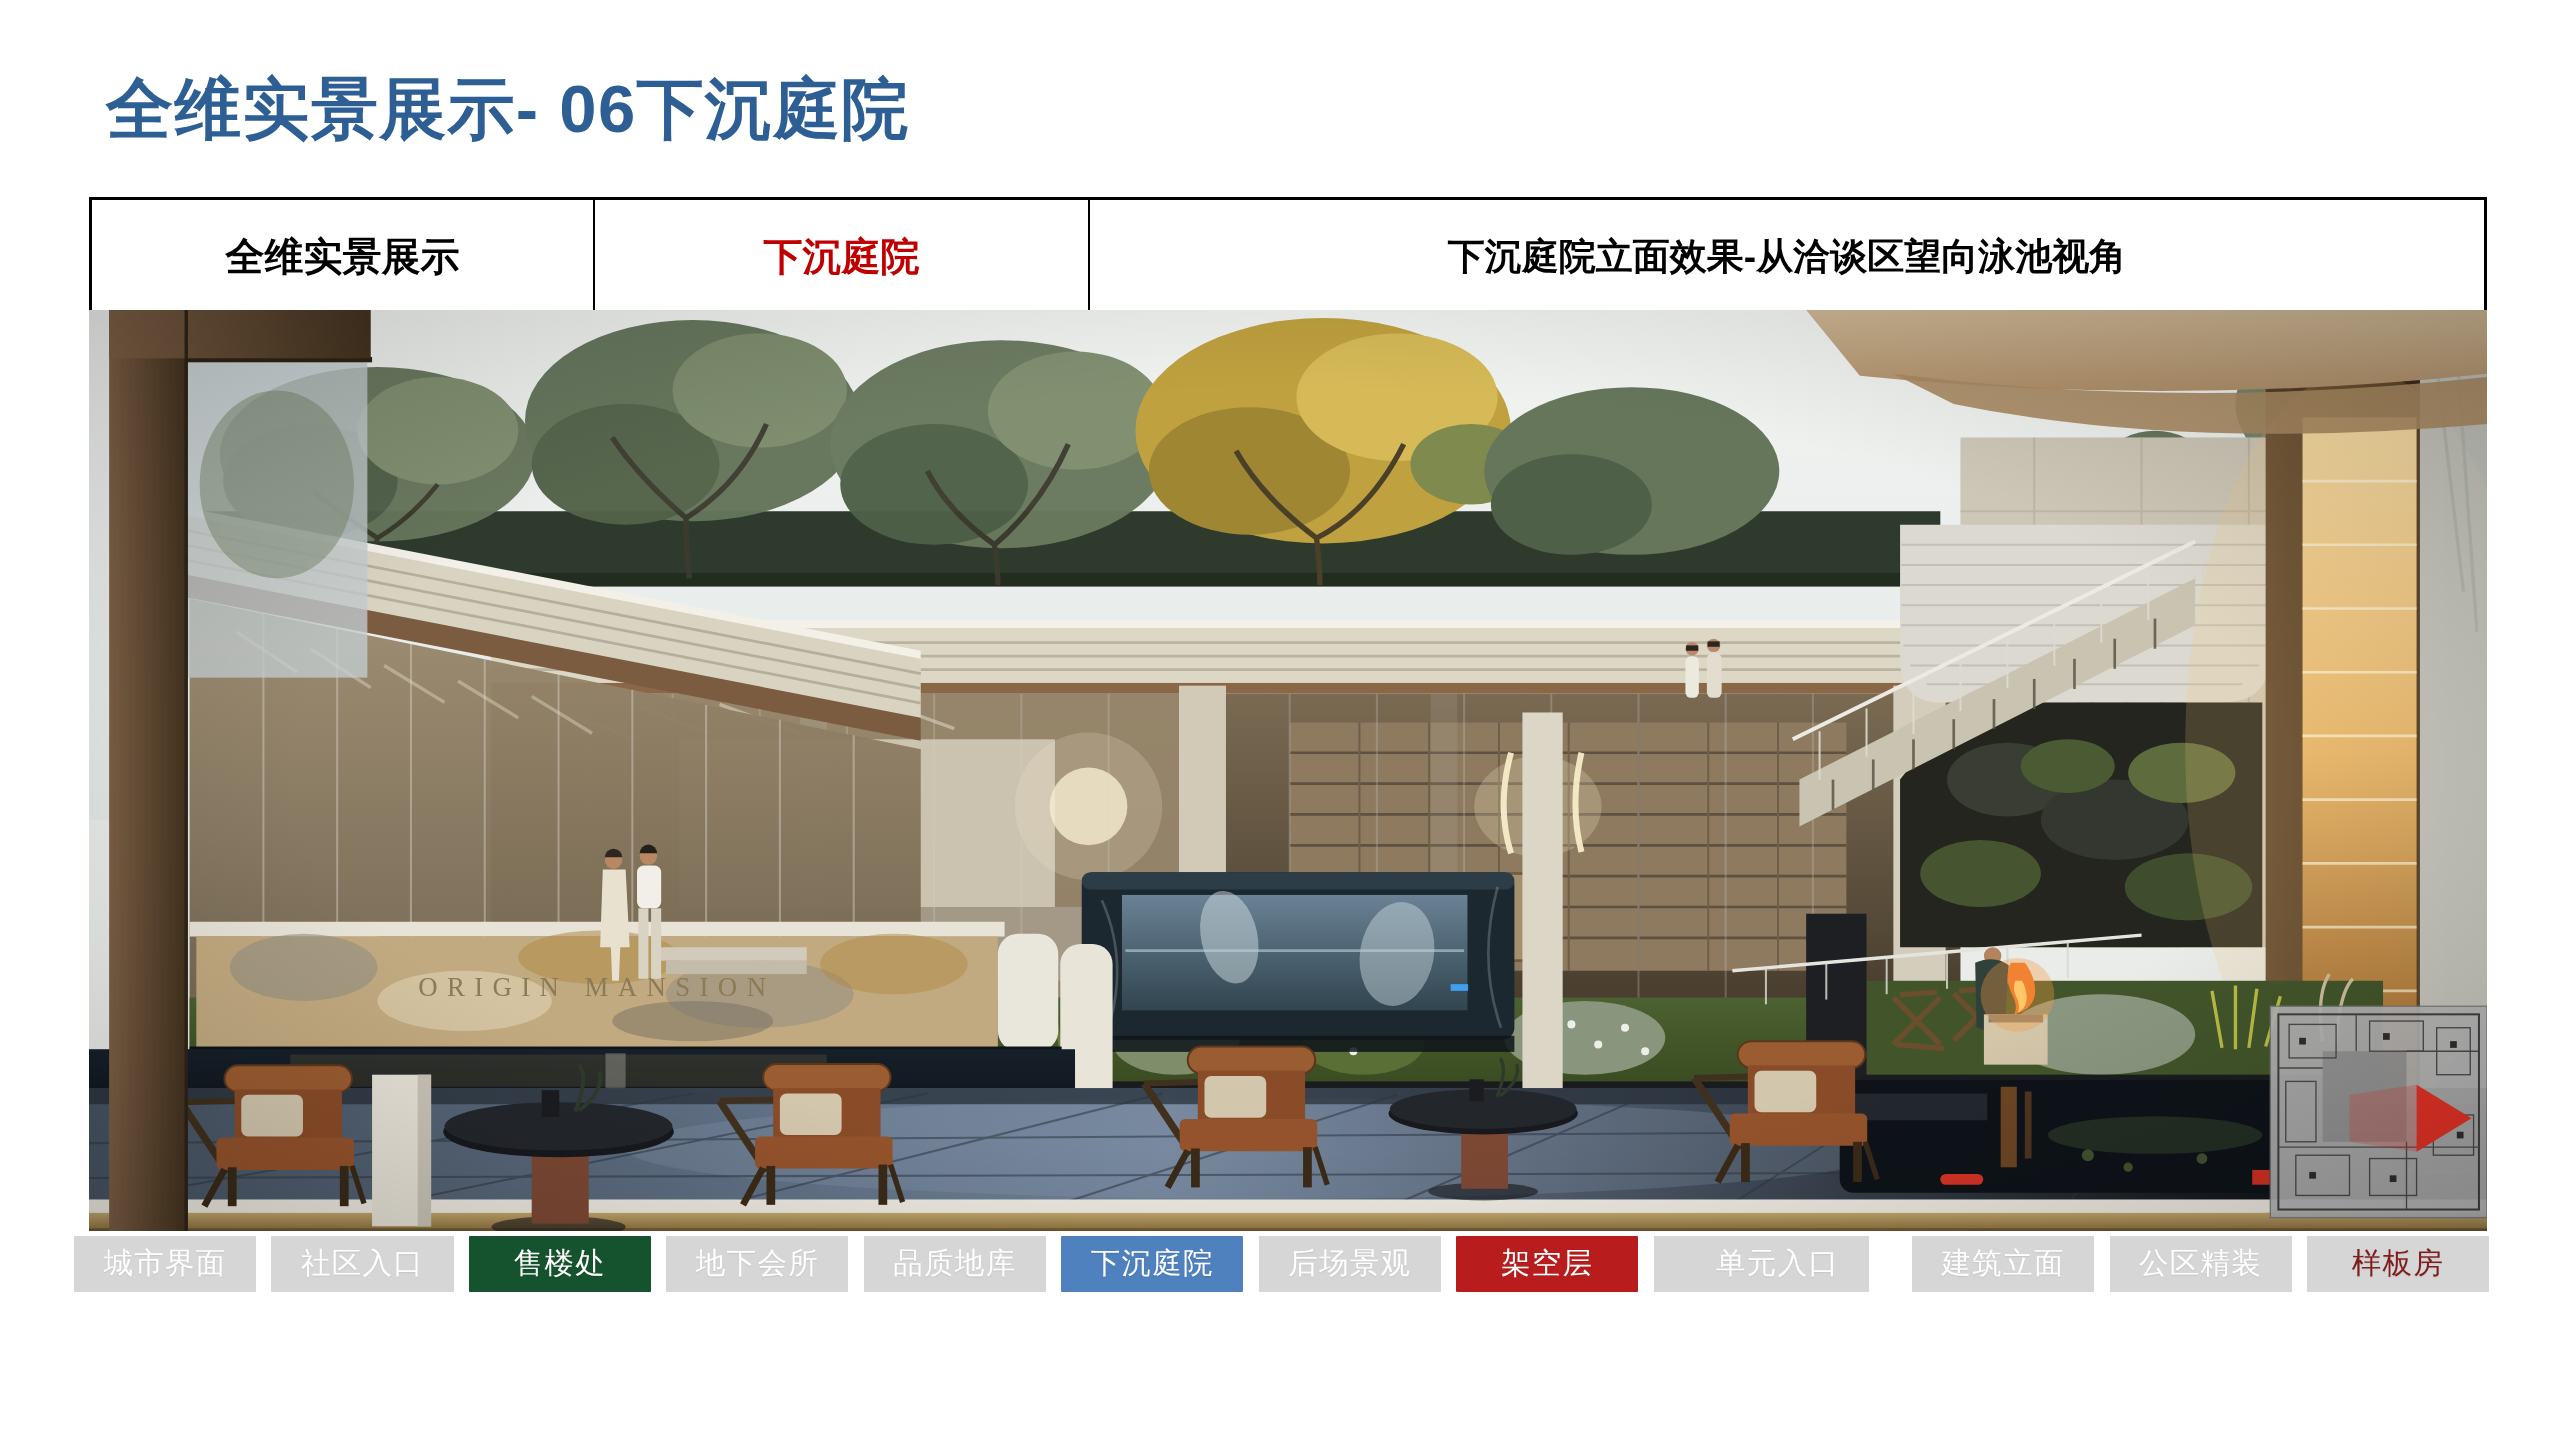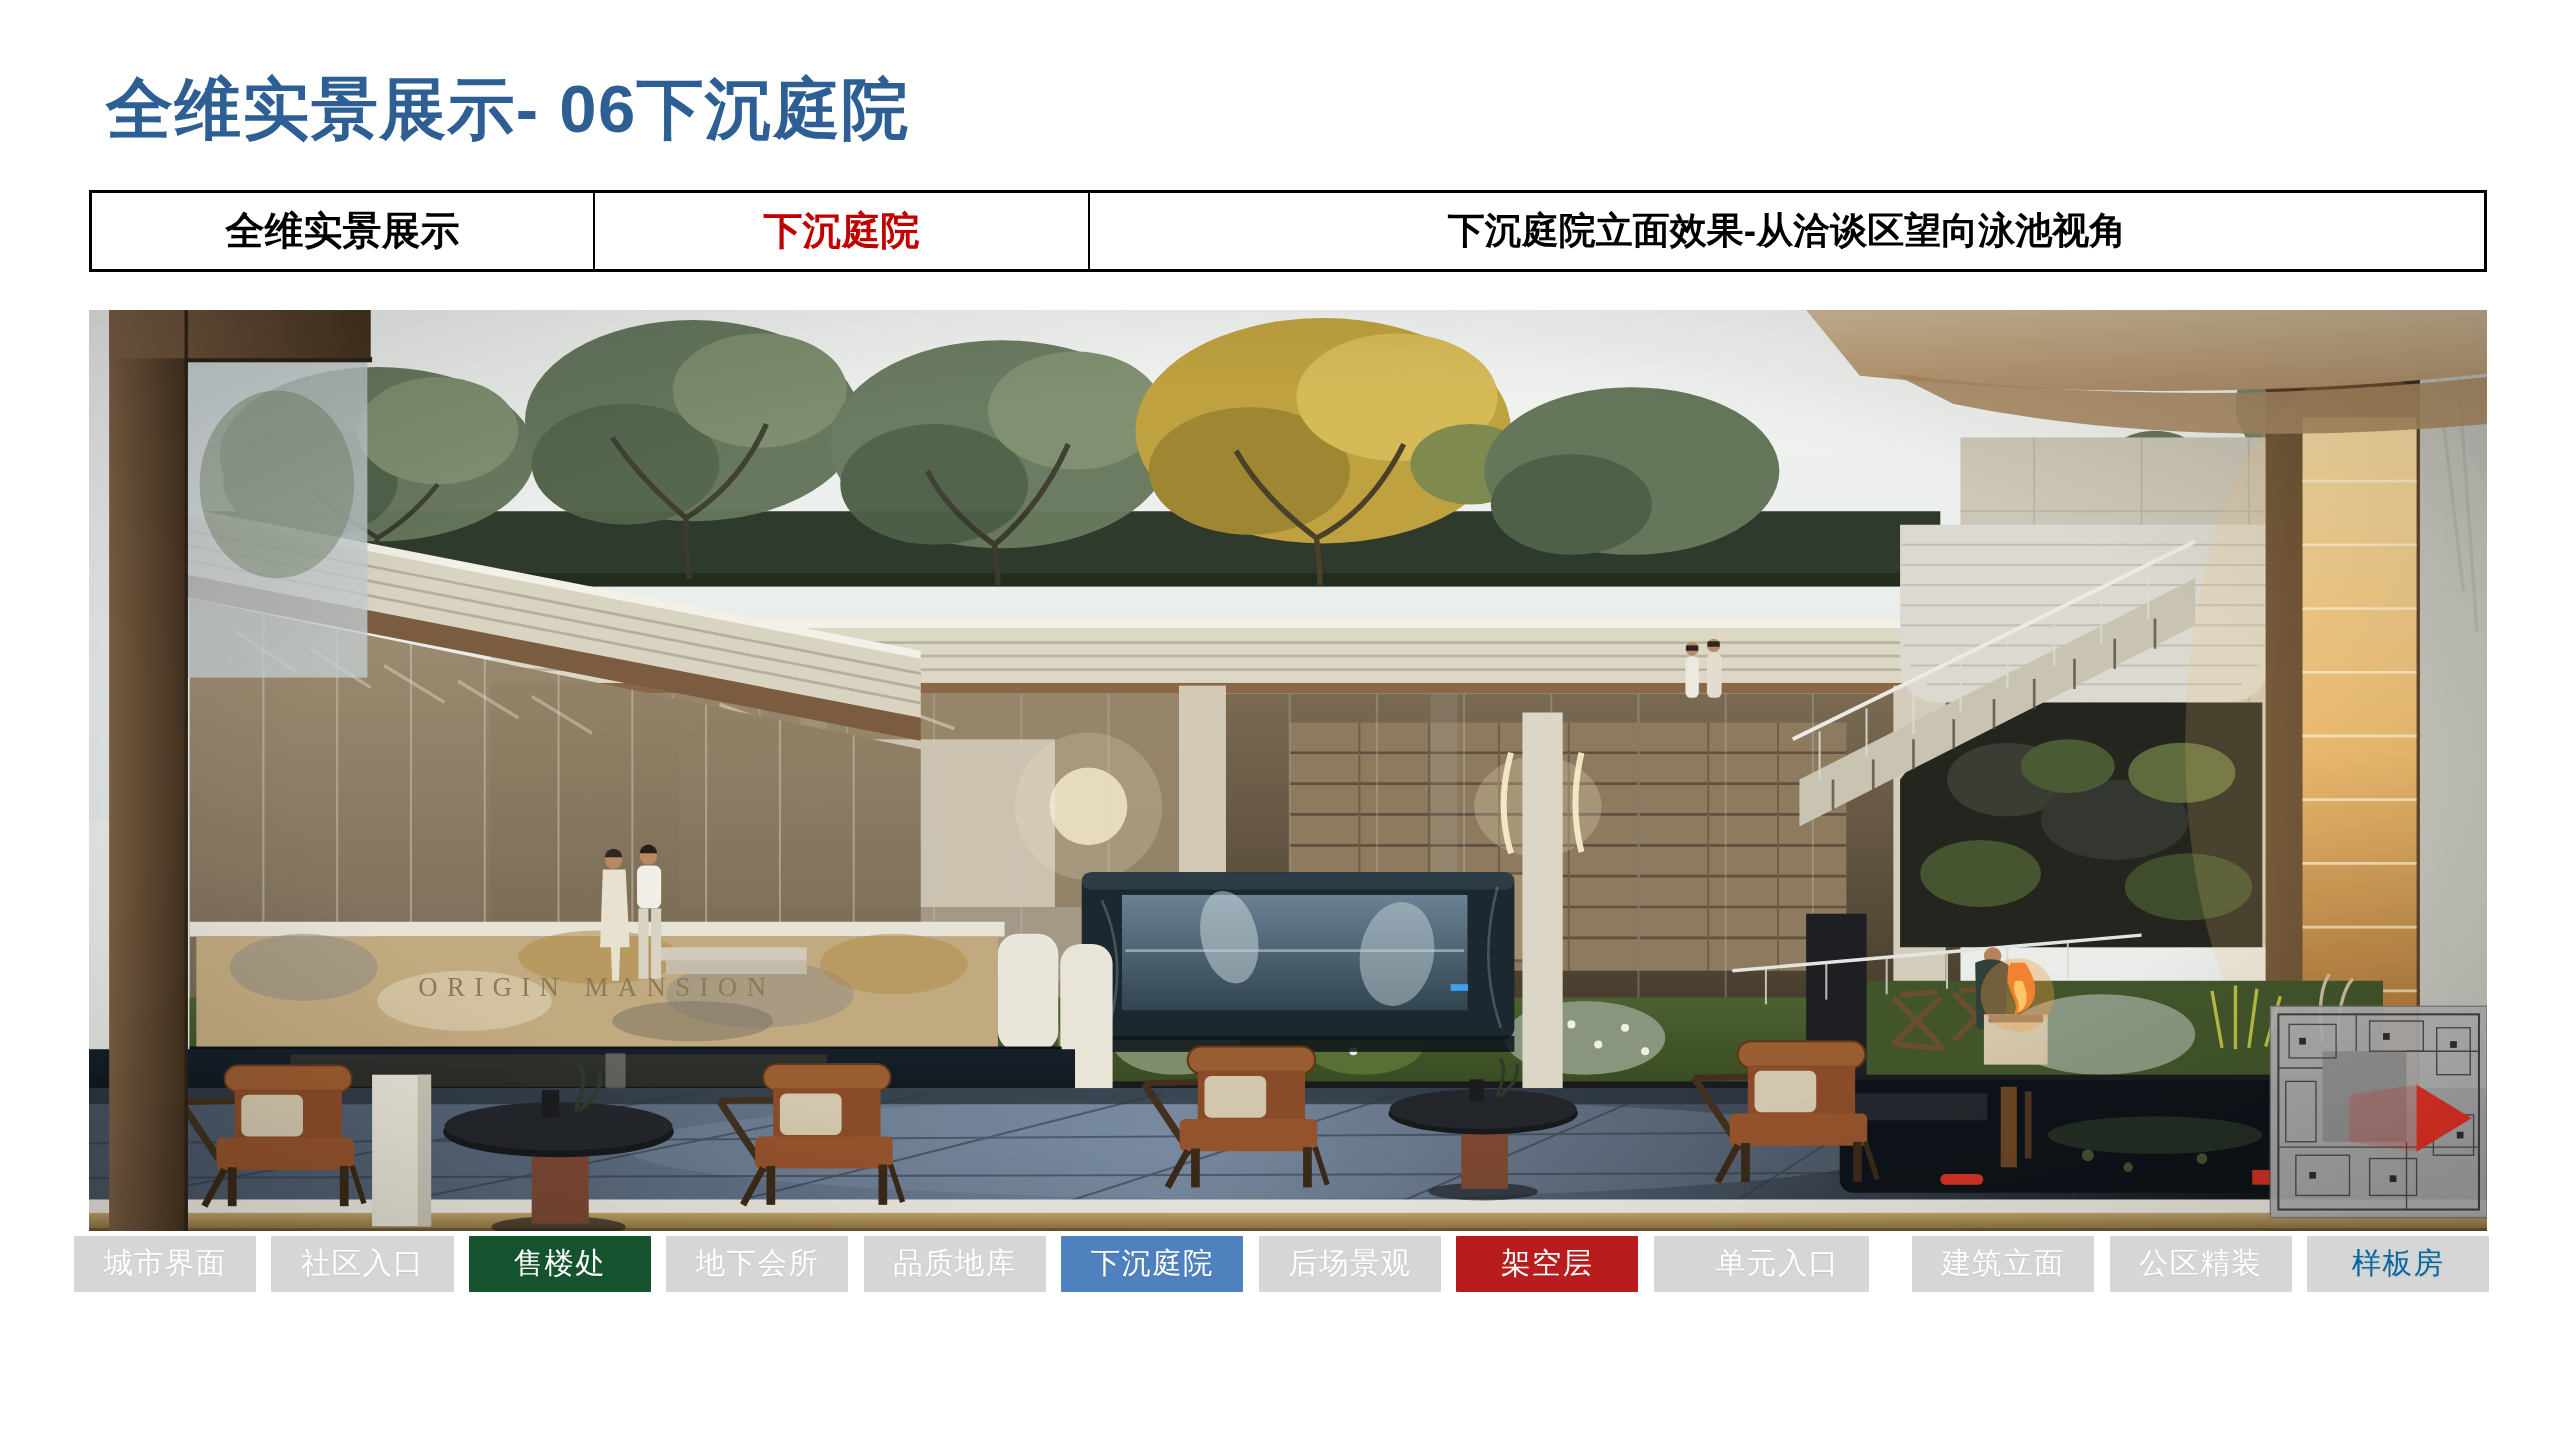--- a/index.html
+++ b/index.html
@@ -5,21 +5,21 @@
   html,body{margin:0;padding:0;}
   body{
     width:2576px;height:1449px;position:relative;background:#ffffff;
     font-family:"Liberation Sans",sans-serif;overflow:hidden;
   }
   .page-title{
     position:absolute;left:106px;top:64px;width:1744px;
     font-size:67px;font-weight:bold;color:#2E5F94;letter-spacing:1.3px;
   }
   .header-table{
-    position:absolute;left:89px;top:190px;width:2398px;height:82px;
+    position:absolute;left:89px;top:197px;width:2398px;height:120px;
     border:3.4px solid #000;box-sizing:border-box;display:flex;background:#fff;
   }
   .header-cell{
     display:flex;align-items:center;justify-content:center;
     font-weight:bold;font-size:39px;color:#000;box-sizing:border-box;
   }
   .header-cell.c1{width:503px;border-right:2px solid #000;}
   .header-cell.c2{width:495px;border-right:2px solid #000;color:#C00000;}
   .header-cell.c3{flex:1;font-size:37px;}
   .photo{
@@ -538,15 +538,15 @@
     <div class="tab" style="background: rgb(214, 214, 214); color: rgb(255, 255, 255);">社区入口</div>
     <div class="tab" style="background: #14532d; color: rgb(255, 255, 255);">售楼处</div>
     <div class="tab" style="background: rgb(214, 214, 214); color: rgb(255, 255, 255);">地下会所</div>
     <div class="tab" style="background: rgb(214, 214, 214); color: rgb(255, 255, 255);">品质地库</div>
     <div class="tab active" style="background: rgb(78, 129, 189); color: rgb(255, 255, 255);">下沉庭院</div>
     <div class="tab" style="background: rgb(214, 214, 214); color: rgb(255, 255, 255);">后场景观</div>
     <div class="tab" style="background: #b91c1c; color: rgb(255, 255, 255);">架空层</div>
     <div class="tab" style="background: rgb(214, 214, 214); color: rgb(255, 255, 255); padding-left: 33px;">单元入口</div>
     <div class="tab" style="background: rgb(214, 214, 214); color: rgb(255, 255, 255); margin-left: 28px;">建筑立面</div>
     <div class="tab" style="background: rgb(214, 214, 214); color: rgb(255, 255, 255);">公区精装</div>
-    <div class="tab" style="background: rgb(214, 214, 214); color: #0369a1;">样板房</div>
+    <div class="tab" style="background: rgb(214, 214, 214); color: #7f1d1d;">样板房</div>
   </div>
 
 
 </body></html>

